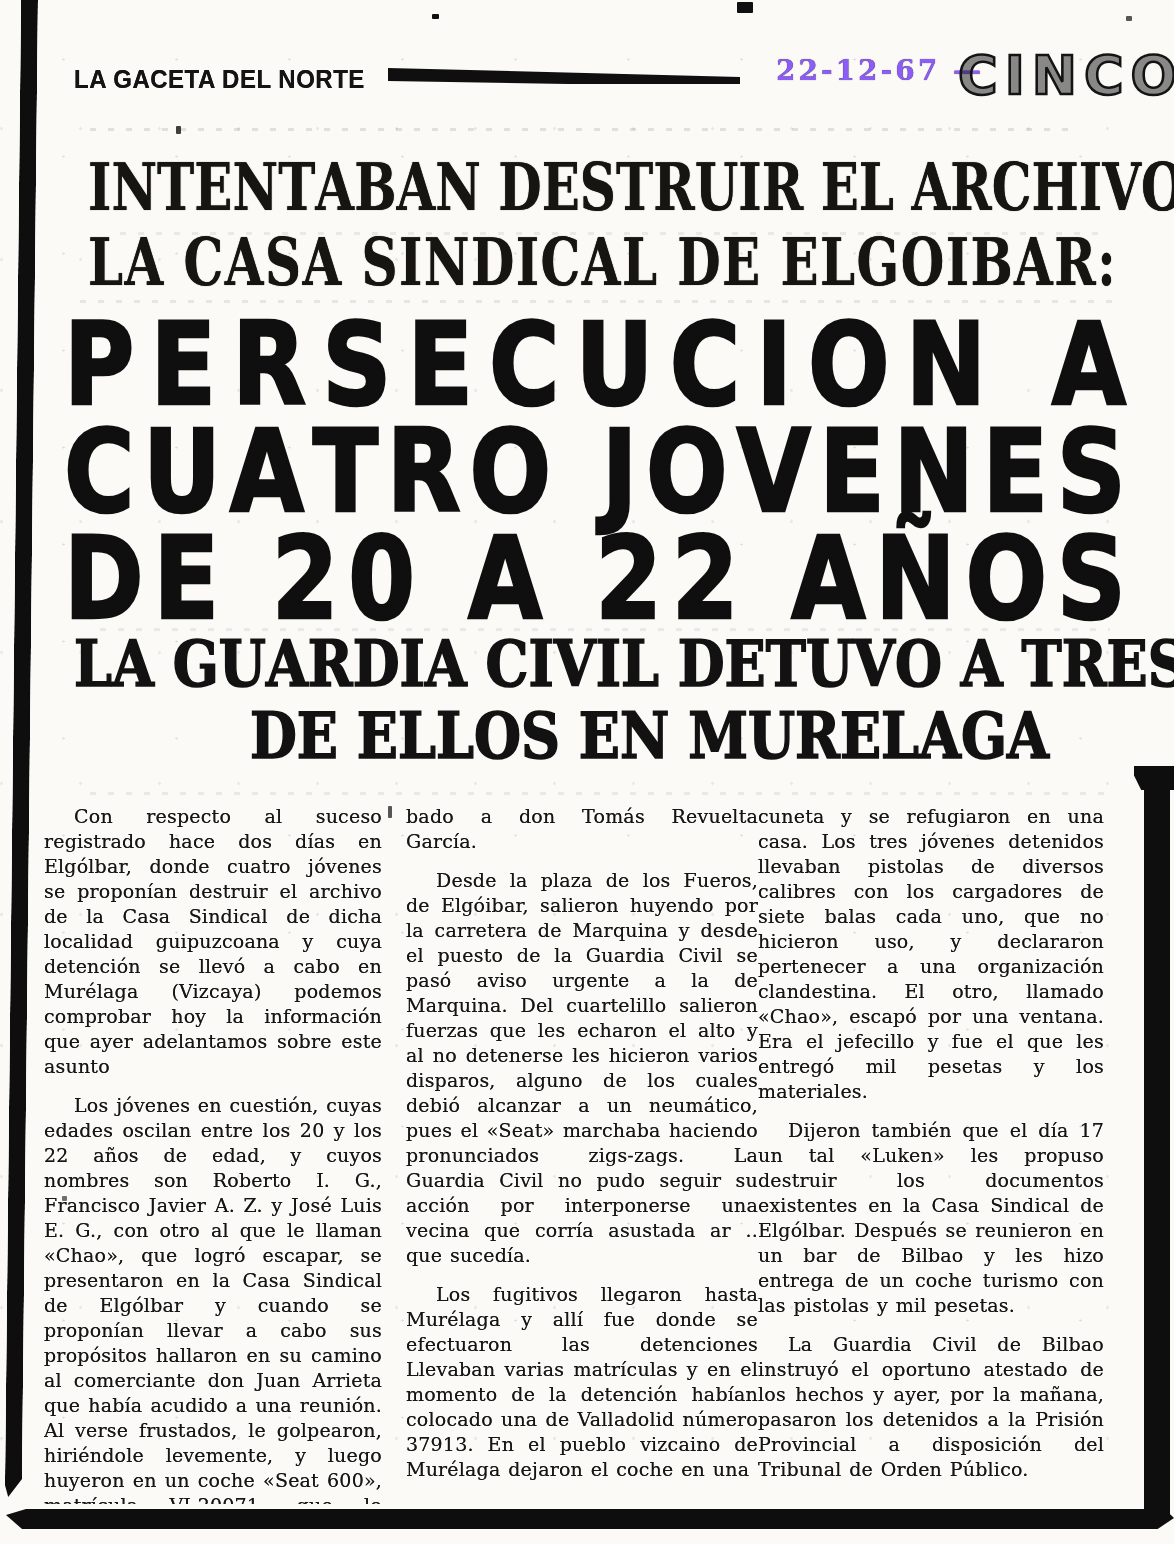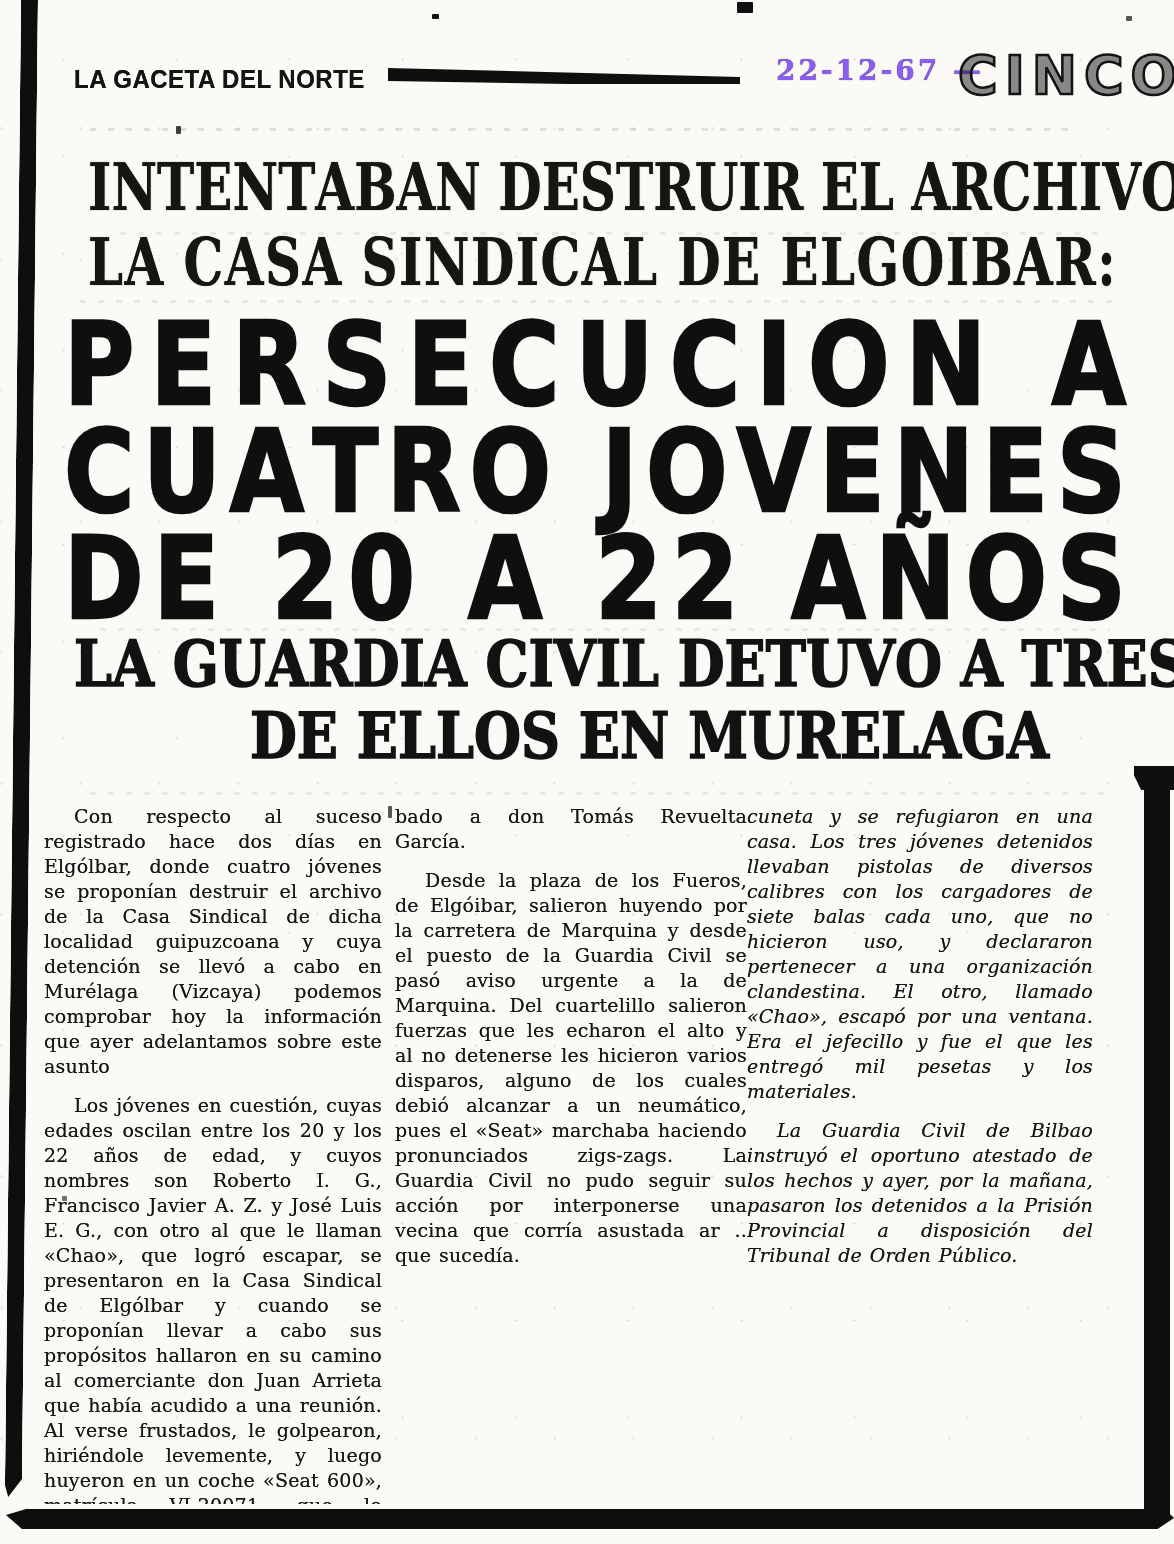--- a/index.html
+++ b/index.html
@@ -80,23 +80,23 @@
   .subheadline .line{transform:scaleY(1.18);transform-origin:top;height:66px;line-height:1;}
   .subheadline .line2{width:690px;margin:6px auto 0 auto;}
 
   
   .columns{position:absolute;left:44px;top:804px;width:1092px;display:flex;}
   .col{font-size:19px;line-height:25px;text-align:justify;color:#151515;
        letter-spacing:.2px;word-spacing:1.5px;height:700px;overflow:hidden;
        text-shadow:0 0 .5px rgba(20,20,20,.75);}
   .col p{margin:0 0 14px 0;}
   .col p.indent{text-indent:30px;}
-  .col1{width:338px;margin-right:13px;}
+  .col1{width:338px;margin-right:24px;}
   .col2{width:352px;}
-  .col3{width:346px;font-style:italic;}
+  .col3{width:346px;}
 
   .smudge{position:absolute;height:3px;background:
      repeating-linear-gradient(90deg, rgba(20,20,20,.25) 0 6px, transparent 6px 18px);
      opacity:.45;pointer-events:none;}
 </style>
 </head>
 <body>
 
 <div class="page">
 
@@ -302,20 +302,22 @@
   </div>
 
   <div class="columns">
     <div class="col col1">
       <p class="indent">Con respecto al suceso registrado hace dos días en Elgólbar, donde cuatro jóvenes se proponían destruir el archivo de la Casa Sindical de dicha localidad guipuzcoana y cuya detención se llevó a cabo en Murélaga (Vizcaya) podemos comprobar hoy la información que ayer adelantamos sobre este asunto</p>
       <p class="indent">Los jóvenes en cuestión, cuyas edades oscilan entre los 20 y los 22 años de edad, y cuyos nombres son Roberto I. G., Francisco Javier A. Z. y José Luis E. G., con otro al que le llaman «Chao», que logró escapar, se presentaron en la Casa Sindical de Elgólbar y cuando se proponían llevar a cabo sus propósitos hallaron en su camino al comerciante don Juan Arrieta que había acudido a una reunión. Al verse frustados, le golpearon, hiriéndole levemente, y luego huyeron en un coche «Seat 600», matrícula VI-20071, que lo habían ro-</p>
     </div>
     <div class="col col2">
       <p>bado a don Tomás Revuelta García.</p>
       <p class="indent">Desde la plaza de los Fueros, de Elgóibar, salieron huyendo por la carretera de Marquina y desde el puesto de la Guardia Civil se pasó aviso urgente a la de Marquina. Del cuartelillo salieron fuerzas que les echaron el alto y al no detenerse les hicieron varios disparos, alguno de los cuales debió alcanzar a un neumático, pues el «Seat» marchaba haciendo pronunciados zigs-zags. La Guardia Civil no pudo seguir su acción por interponerse una vecina que corría asustada ar .. que sucedía.</p>
+      <p class="indent">Los fugitivos llegaron hasta Murélaga y allí fue donde se efectuaron las detenciones Llevaban varias matrículas y en el momento de la detención habían colocado una de Valladolid número 37913. En el pueblo vizcaino de Murélaga dejaron el coche en una</p>
     </div>
     <div class="col col3">
       <p>cuneta y se refugiaron en una casa. Los tres jóvenes detenidos llevaban pistolas de diversos calibres con los cargadores de siete balas cada uno, que no hicieron uso, y declararon pertenecer a una organización clandestina. El otro, llamado «Chao», escapó por una ventana. Era el jefecillo y fue el que les entregó mil pesetas y los materiales.</p>
+      <p class="indent">Dijeron también que el día 17 un tal «Luken» les propuso destruir los documentos existentes en la Casa Sindical de Elgólbar. Después se reunieron en un bar de Bilbao y les hizo entrega de un coche turismo con las pistolas y mil pesetas.</p>
       <p class="indent">La Guardia Civil de Bilbao instruyó el oportuno atestado de los hechos y ayer, por la mañana, pasaron los detenidos a la Prisión Provincial a disposición del Tribunal de Orden Público.</p>
     </div>
   </div>
 
 </div>
 
 </body></html>

